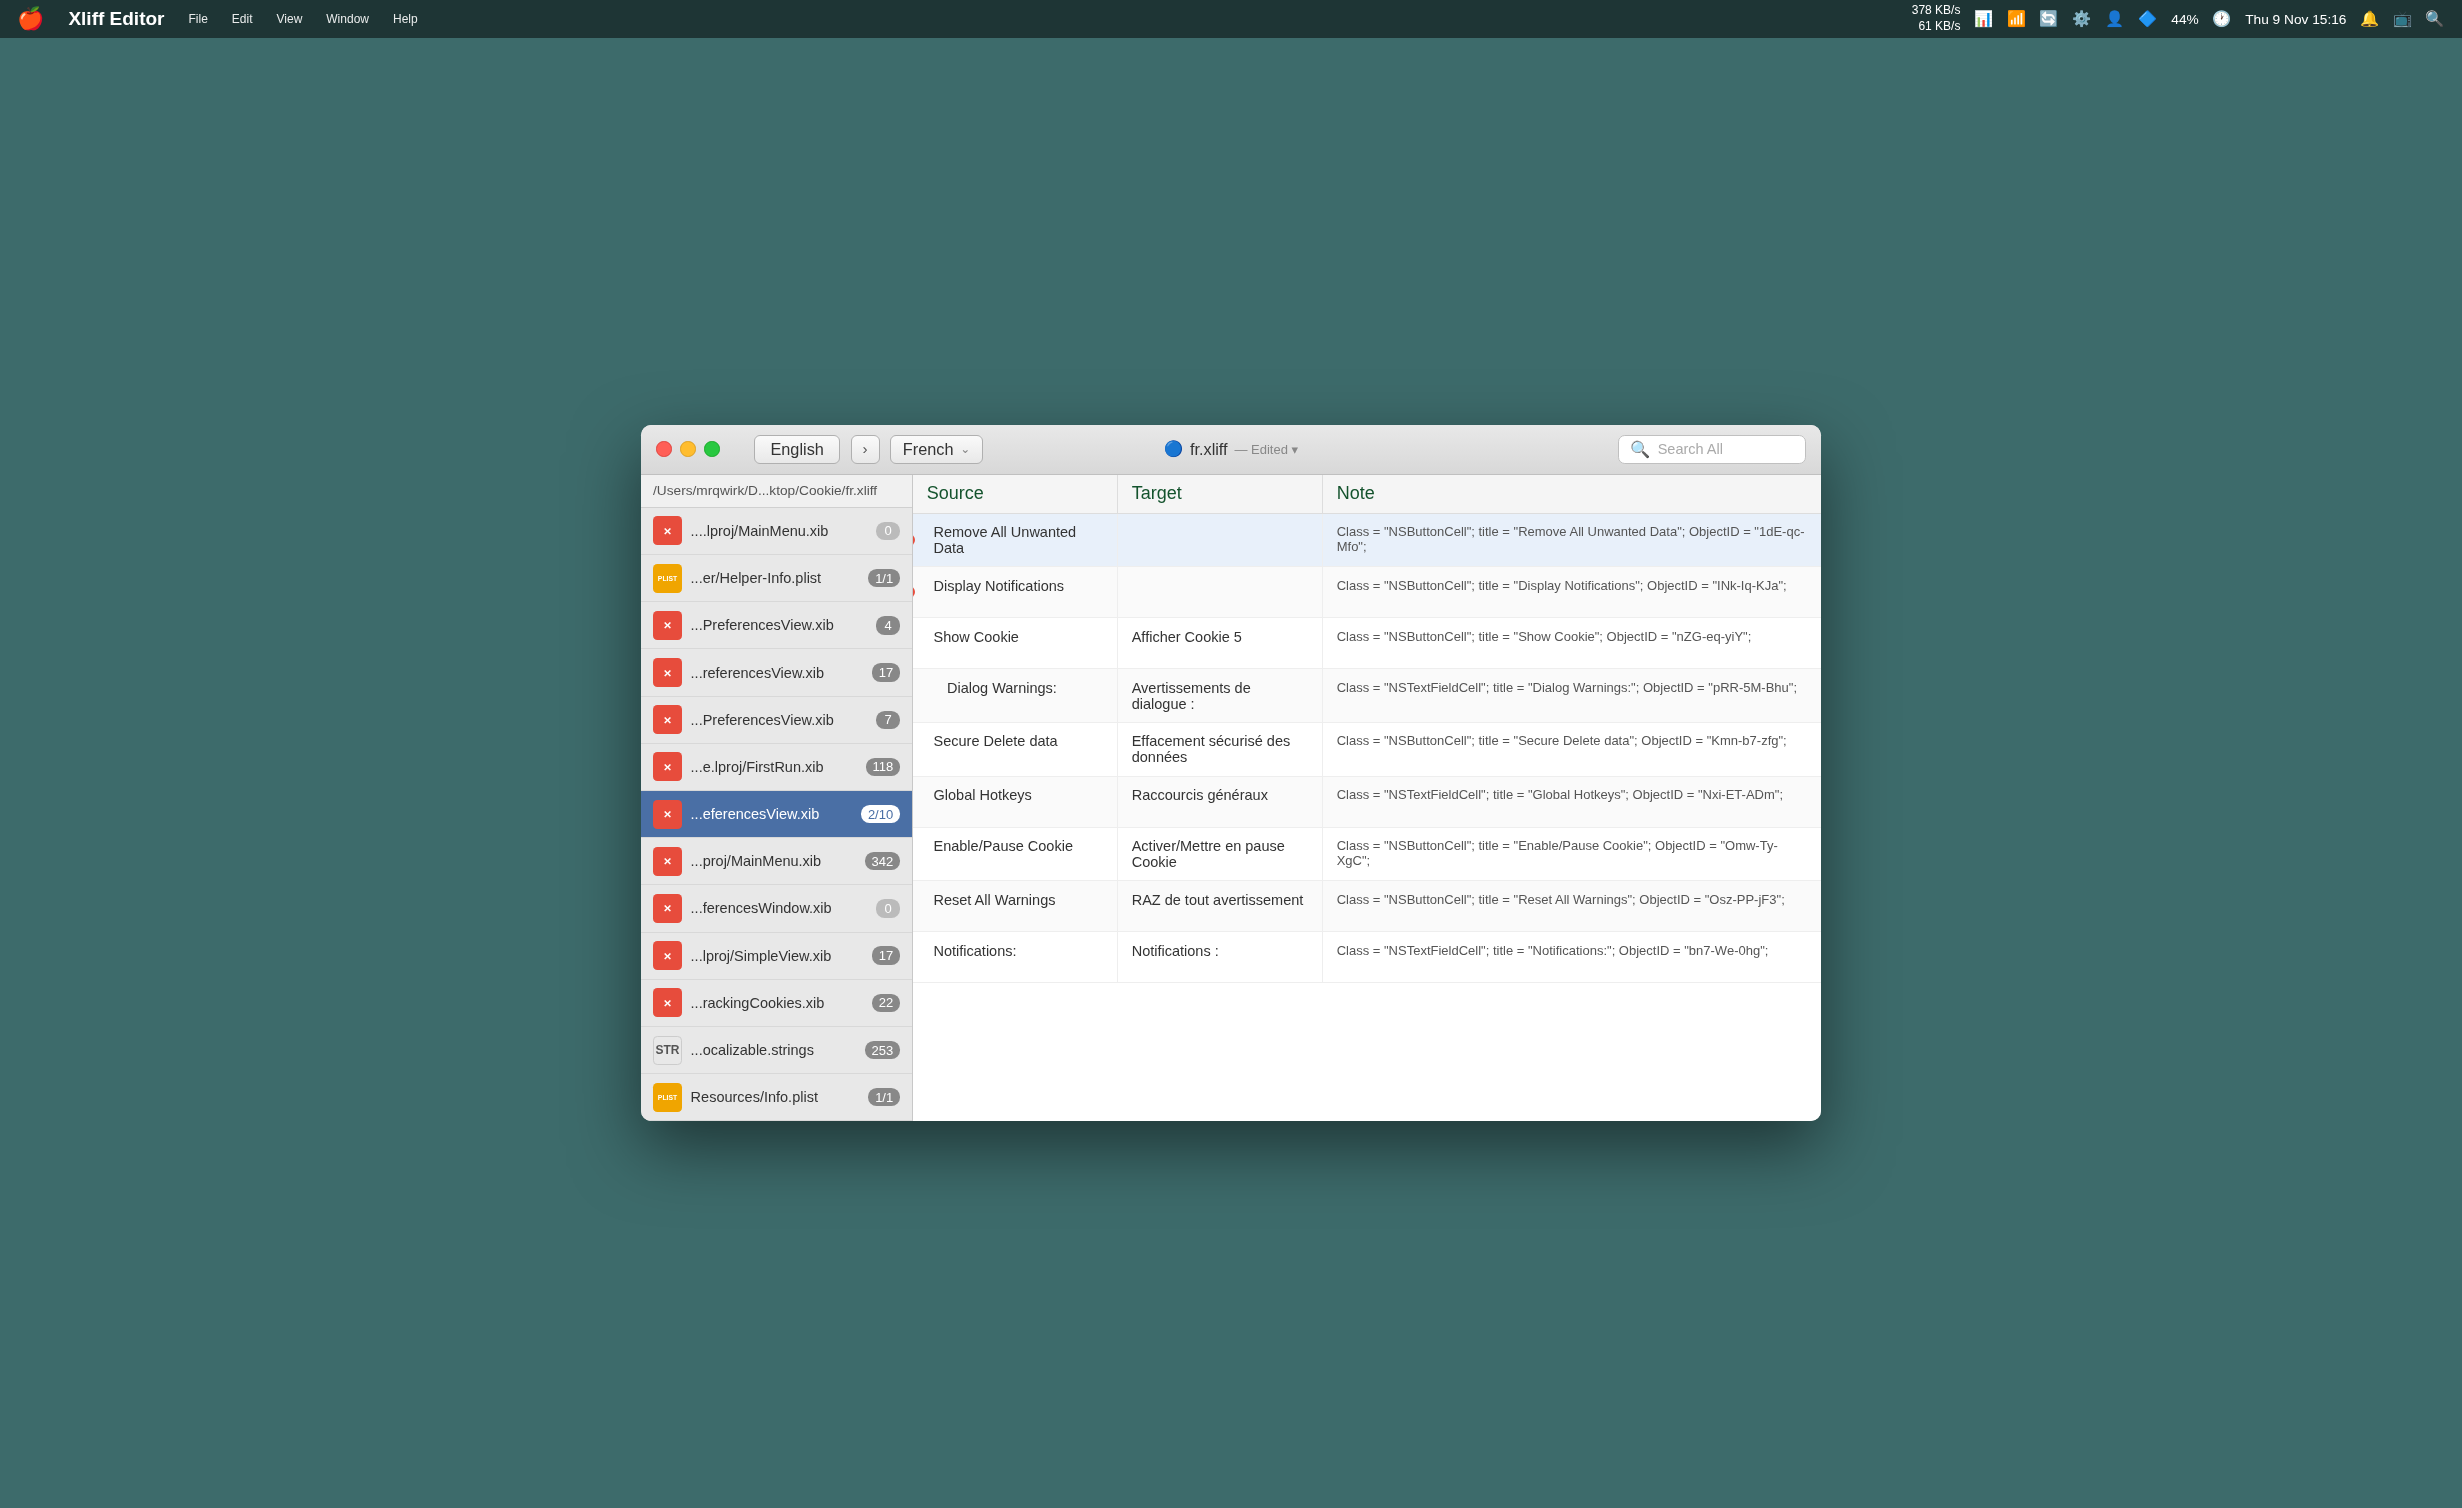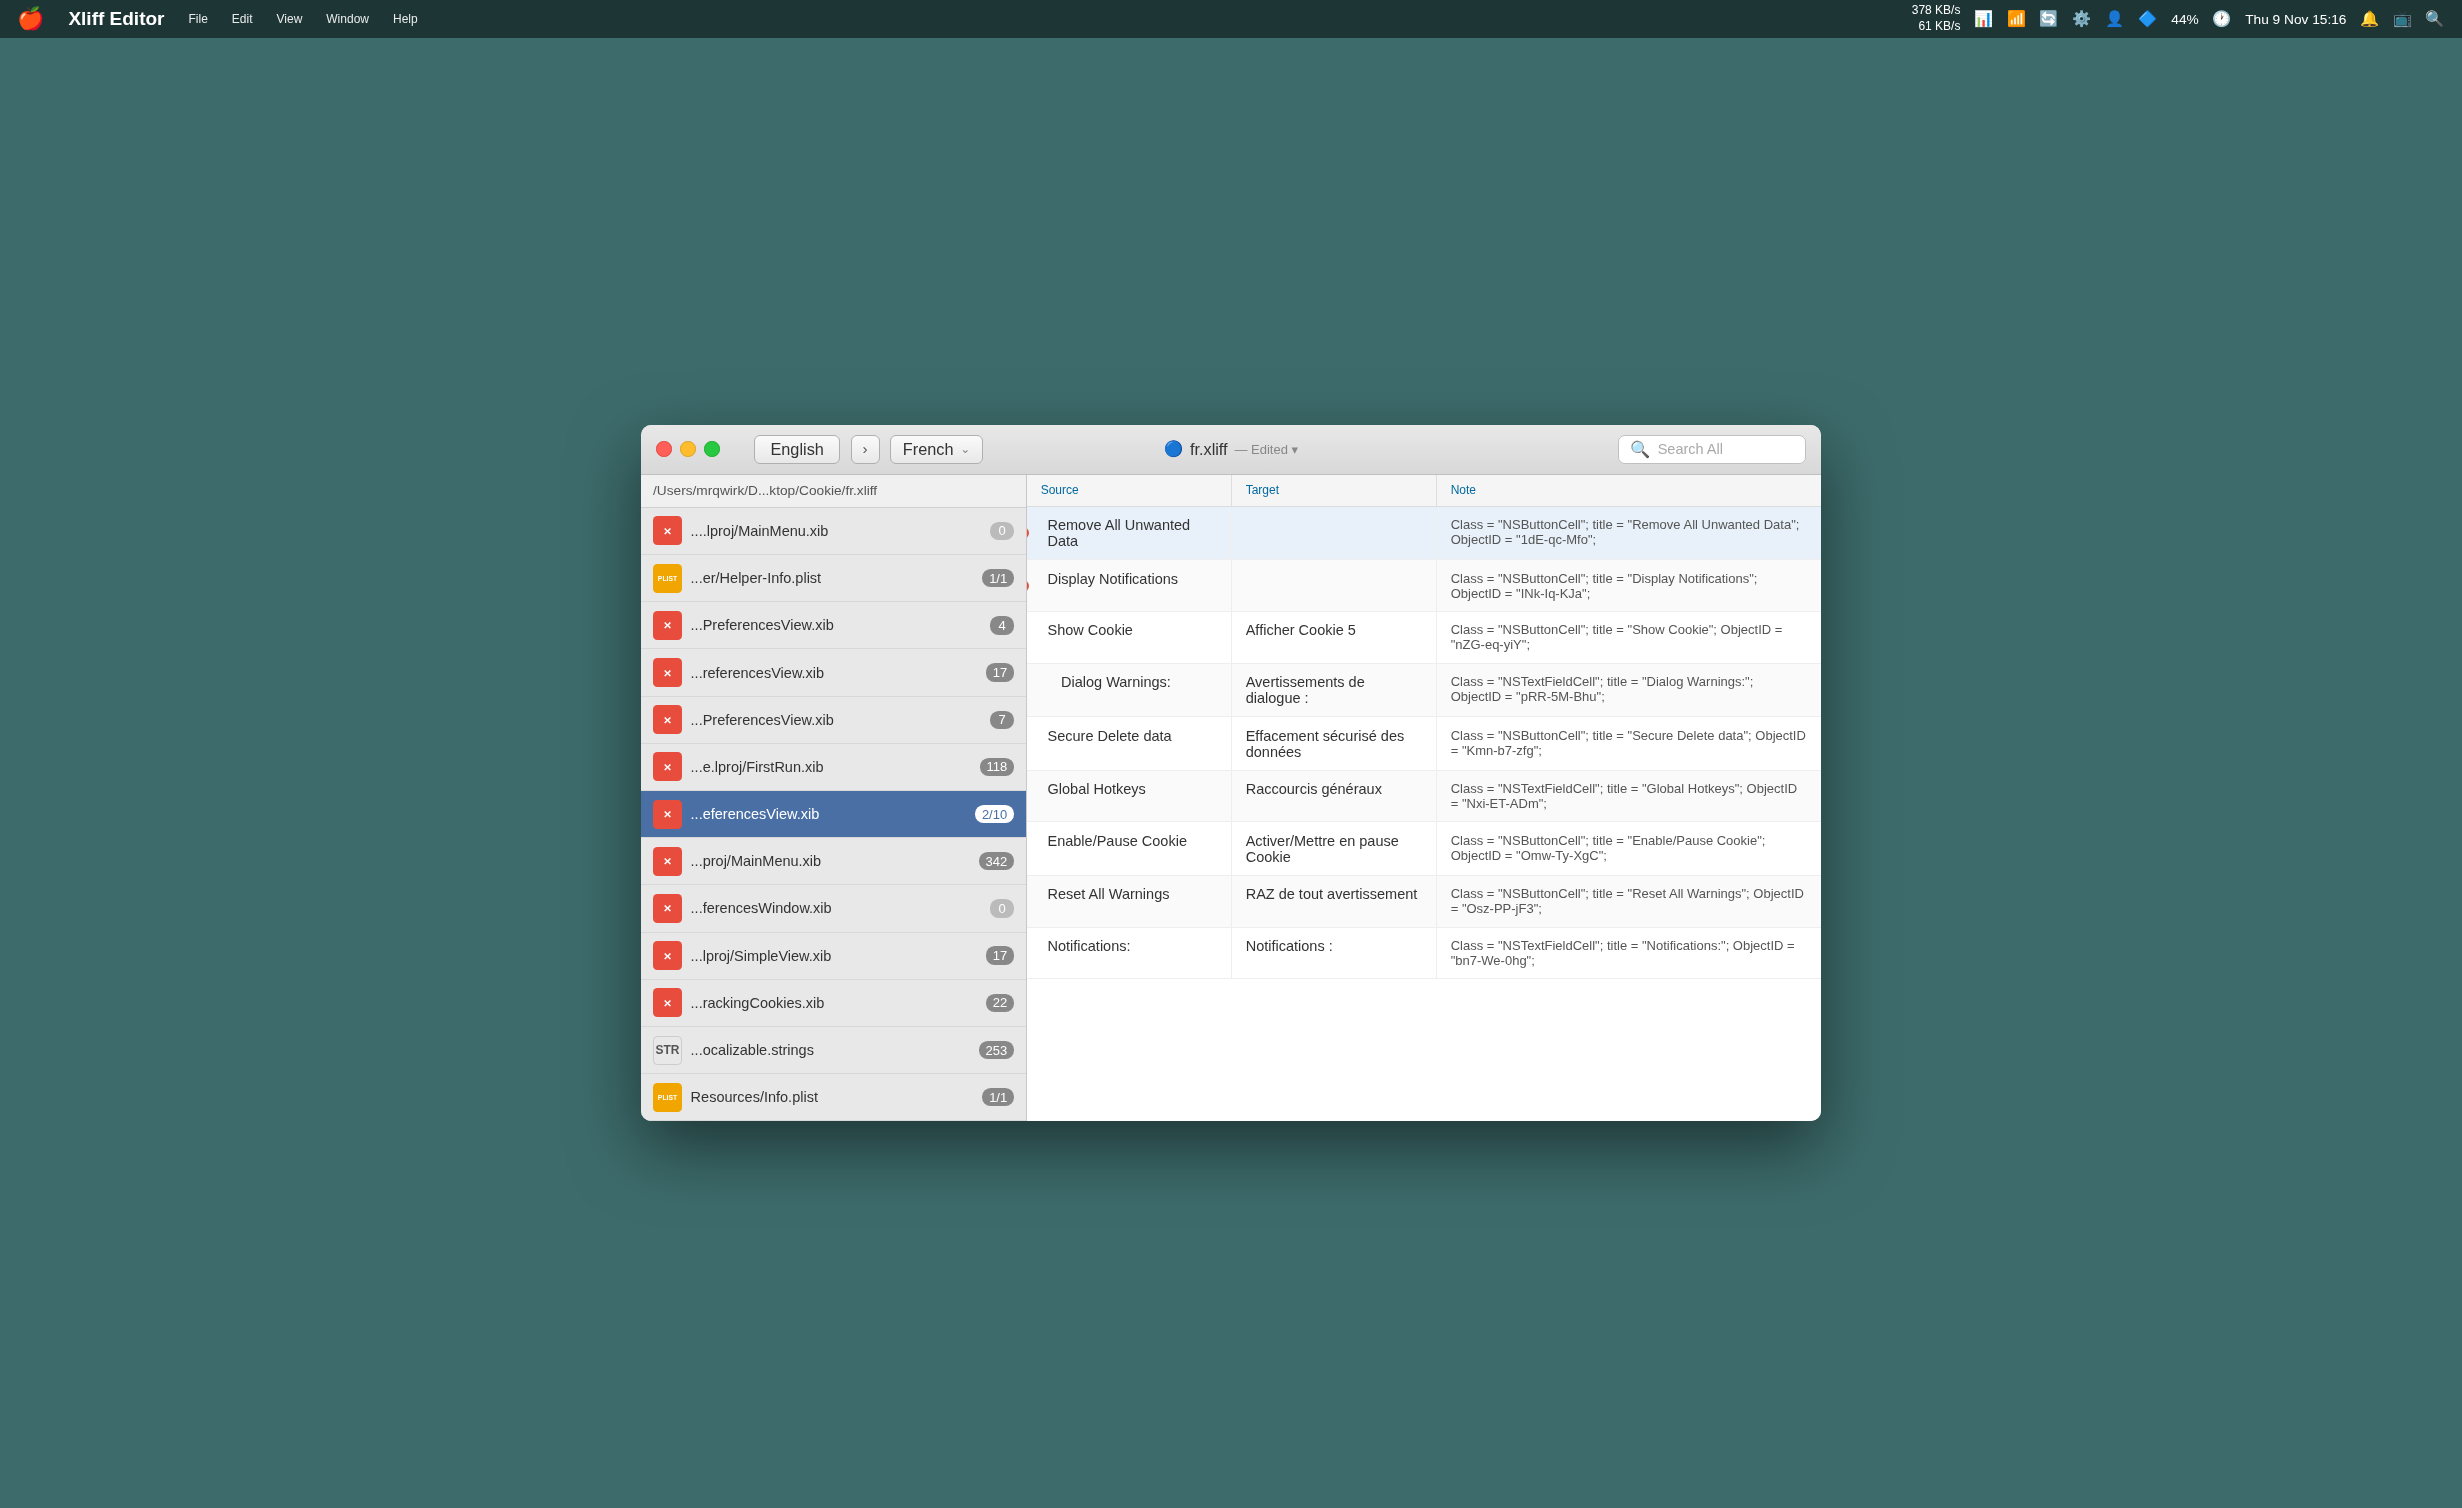--- a/index.html
+++ b/index.html
@@ -150,21 +150,21 @@
 
     
     .main-content {
       display: flex;
       flex: 1;
       min-height: 0;
     }
 
     
     .sidebar {
-      width: 386px;
+      width: 272px;
       background: #e8e8e8;
       border-right: 0.9px solid #c8c8c8;
       flex-shrink: 0;
       overflow-y: auto;
     }
 
     .sidebar-path {
       padding: 8.6px 12px;
       font-size: 13.7px;
       color: #555;
@@ -247,22 +247,22 @@
     
     .table-header {
       display: grid;
       grid-template-columns: 205px 205px 1fr;
       border-bottom: 0.9px solid #ddd;
       background: #f5f5f5;
       padding: 0;
     }
     .th-cell {
       padding: 8.6px 13.7px;
-      font-size: 12px;
-      color: #0369a1;
+      font-size: 18px;
+      color: #14532d;
       font-weight: 500;
       border-right: 0.9px solid #ddd;
     }
     .th-cell:last-child { border-right: none; }
 
     
     .table-body { overflow-y: auto; flex: 1; }
 
     .table-row {
       display: grid;

